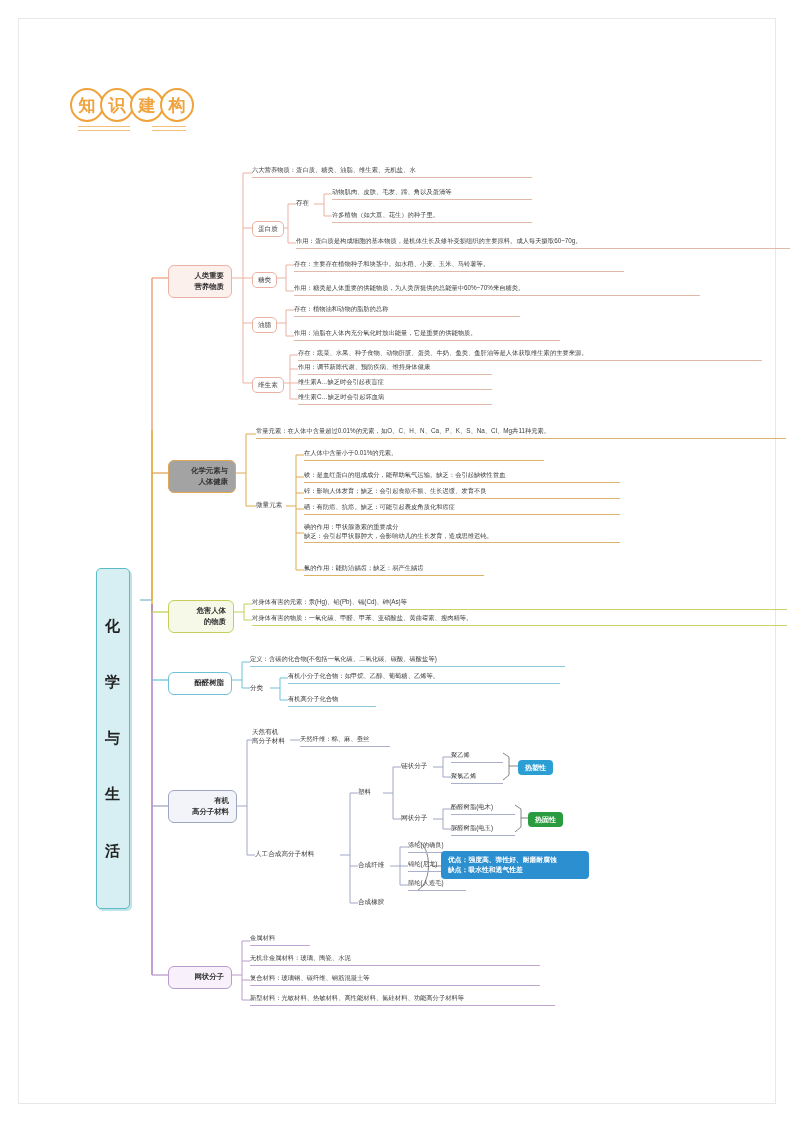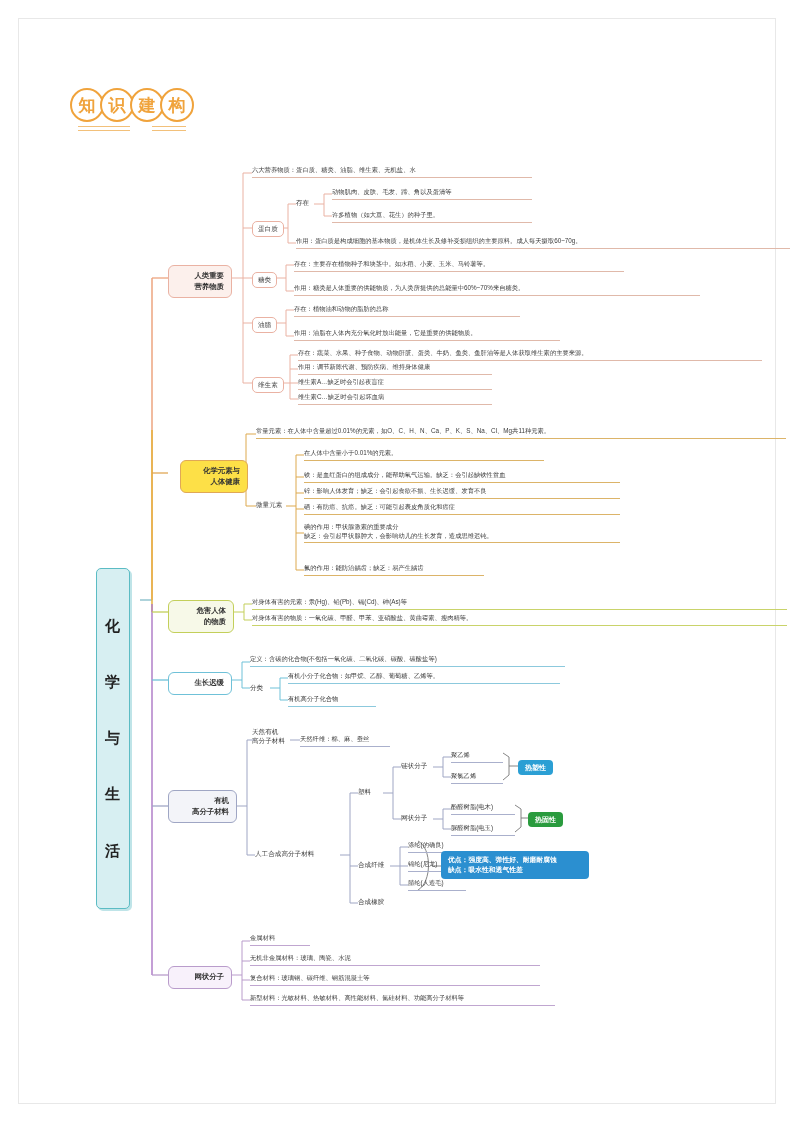--- a/index.html
+++ b/index.html
@@ -50,21 +50,21 @@
   }
   .root span { display: block; }
 
   
   .l1 {
     border-radius: 6px; border: 1.1px solid #ccc; padding: 5px 7px;
     text-align: right; font-size: 7.4px; font-weight: bold; line-height: 1.45;
     color: #333; background: #fff; white-space: pre-line;
   }
   .l1.pink   { border-color: #eab2a3; background: #fcf0ec; }
-  .l1.orange { border-color: #e0a856; background: #fde047; margin-left: 12px; }
+  .l1.orange { border-color: #e0a856; background: #a3a3a3; }
   .l1.olive  { border-color: #c3cf5a; background: #f7f9e8; }
   .l1.blue   { border-color: #6fc1d8; background: #fff; }
   .l1.slate  { border-color: #9fa6c4; background: #f3f4f9; }
   .l1.purple { border-color: #b99ccb; background: #f8f1fb; }
 
   
   .l2 {
     border-radius: 5px; border: 1px solid #eab2a3; background: #fff;
     padding: 2.5px 5px; font-size: 6.6px; color: #444; text-align: center;
   }
@@ -289,21 +289,21 @@
   <div class="node leaf or" style="left:304px; top:503px; width:316px;">硒：有防癌、抗癌。缺乏：可能引起表皮角质化和癌症</div>
   <div class="node leaf or" style="left:304px; top:523px; width:316px; white-space:pre-line;">碘的作用：甲状腺激素的重要成分
 缺乏：会引起甲状腺肿大，会影响幼儿的生长发育，造成思维迟钝。</div>
   <div class="node leaf or" style="left:304px; top:564px; width:180px;">氟的作用：能防治龋齿；缺乏：易产生龋齿</div>
 
   <div class="node l1 olive" style="left:168px; top:600px; width:66px;font-family:Liberation Mono, monospace;">危害人体
 的物质</div>
   <div class="node leaf ol" style="left:252px; top:598px; width:535px;">对身体有害的元素：汞(Hg)、铅(Pb)、镉(Cd)、砷(As)等</div>
   <div class="node leaf ol" style="left:252px; top:614px; width:535px;">对身体有害的物质：一氧化碳、甲醛、甲苯、亚硝酸盐、黄曲霉素、瘦肉精等。</div>
 
-  <div class="node l1 blue" style="left:168px; top:672px; width:64px;">生长迟缓</div>
+  <div class="node l1 blue" style="left:168px; top:672px; width:64px;">酚醛树脂</div>
   <div class="node leaf bl" style="left:250px; top:655px; width:315px;">定义：含碳的化合物(不包括一氧化碳、二氧化碳、碳酸、碳酸盐等)</div>
   <div class="node lbl" style="left:250px; top:684px;">分类</div>
   <div class="node leaf bl" style="left:288px; top:672px; width:272px;">有机小分子化合物：如甲烷、乙醇、葡萄糖、乙烯等。</div>
   <div class="node leaf bl" style="left:288px; top:695px; width:88px;">有机高分子化合物</div>
 
   <div class="node l1 slate" style="left:168px; top:790px; width:69px;">有机
 高分子材料</div>
 
   <div class="node lbl" style="left:252px; top:727px; white-space:pre-line; line-height:1.4;">天然有机
 高分子材料</div>

